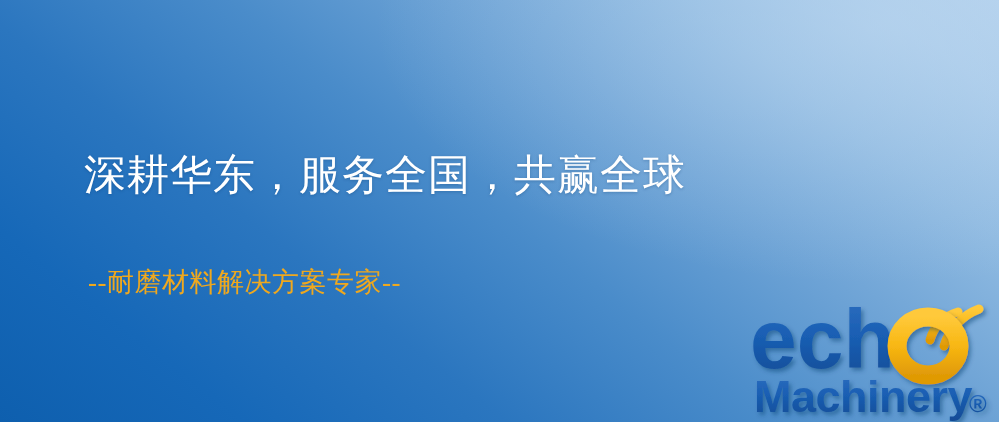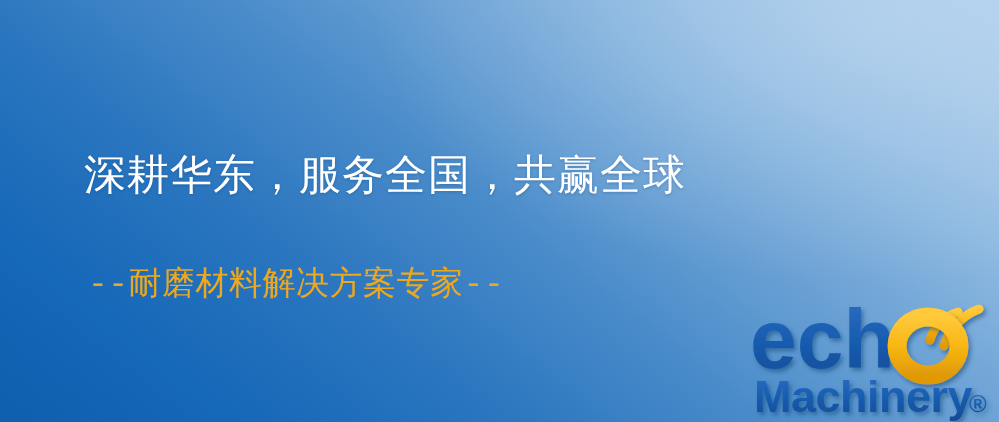--- a/index.html
+++ b/index.html
@@ -51,22 +51,22 @@
     letter-spacing: 1px;
     white-space: nowrap;
     text-shadow: 0 1px 3px rgba(10, 55, 105, 0.30);
     z-index: 3;
   }
 
   .subtitle {
     position: absolute;
     left: 88px;
     top: 266px;
-    font-family: Liberation Mono, monospace;
-    font-size: 33px;
+    font-family: Liberation Serif, serif;
+    font-size: 27px;
     line-height: 1.2;
     color: #efa81e;
     letter-spacing: 0.5px;
     white-space: nowrap;
     z-index: 3;
   }
 
   
   .logo {
     position: absolute;

